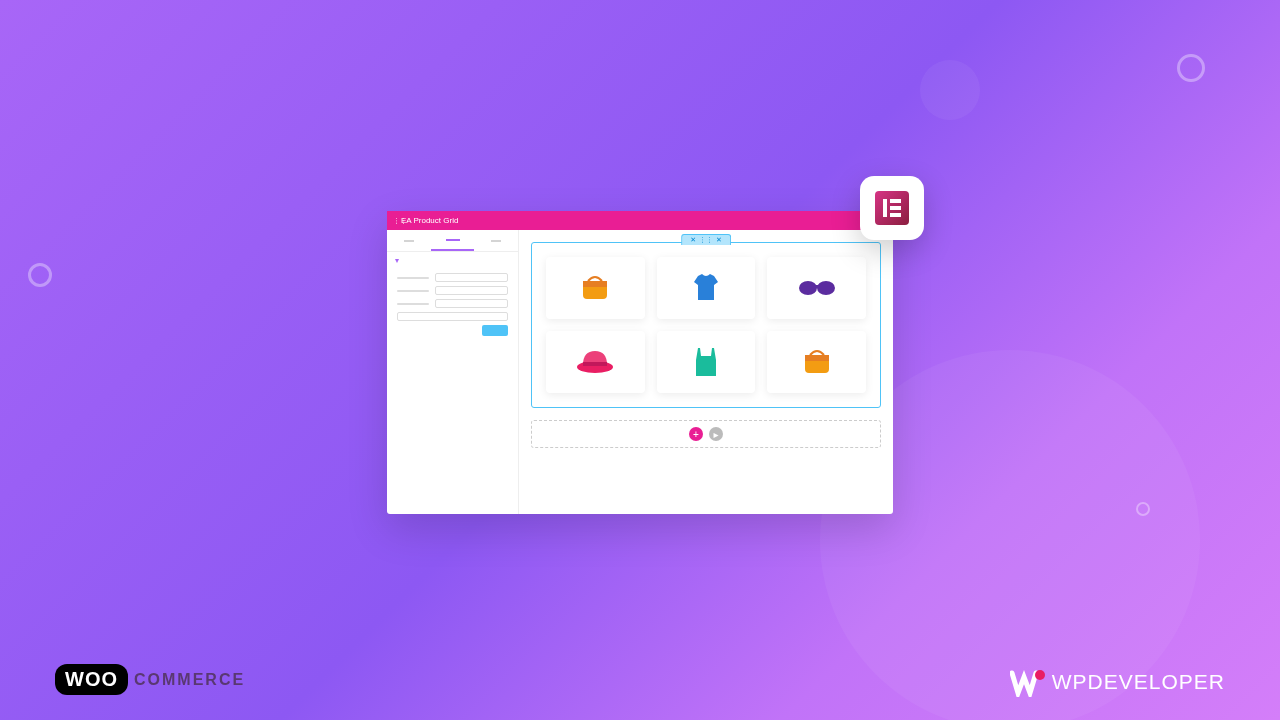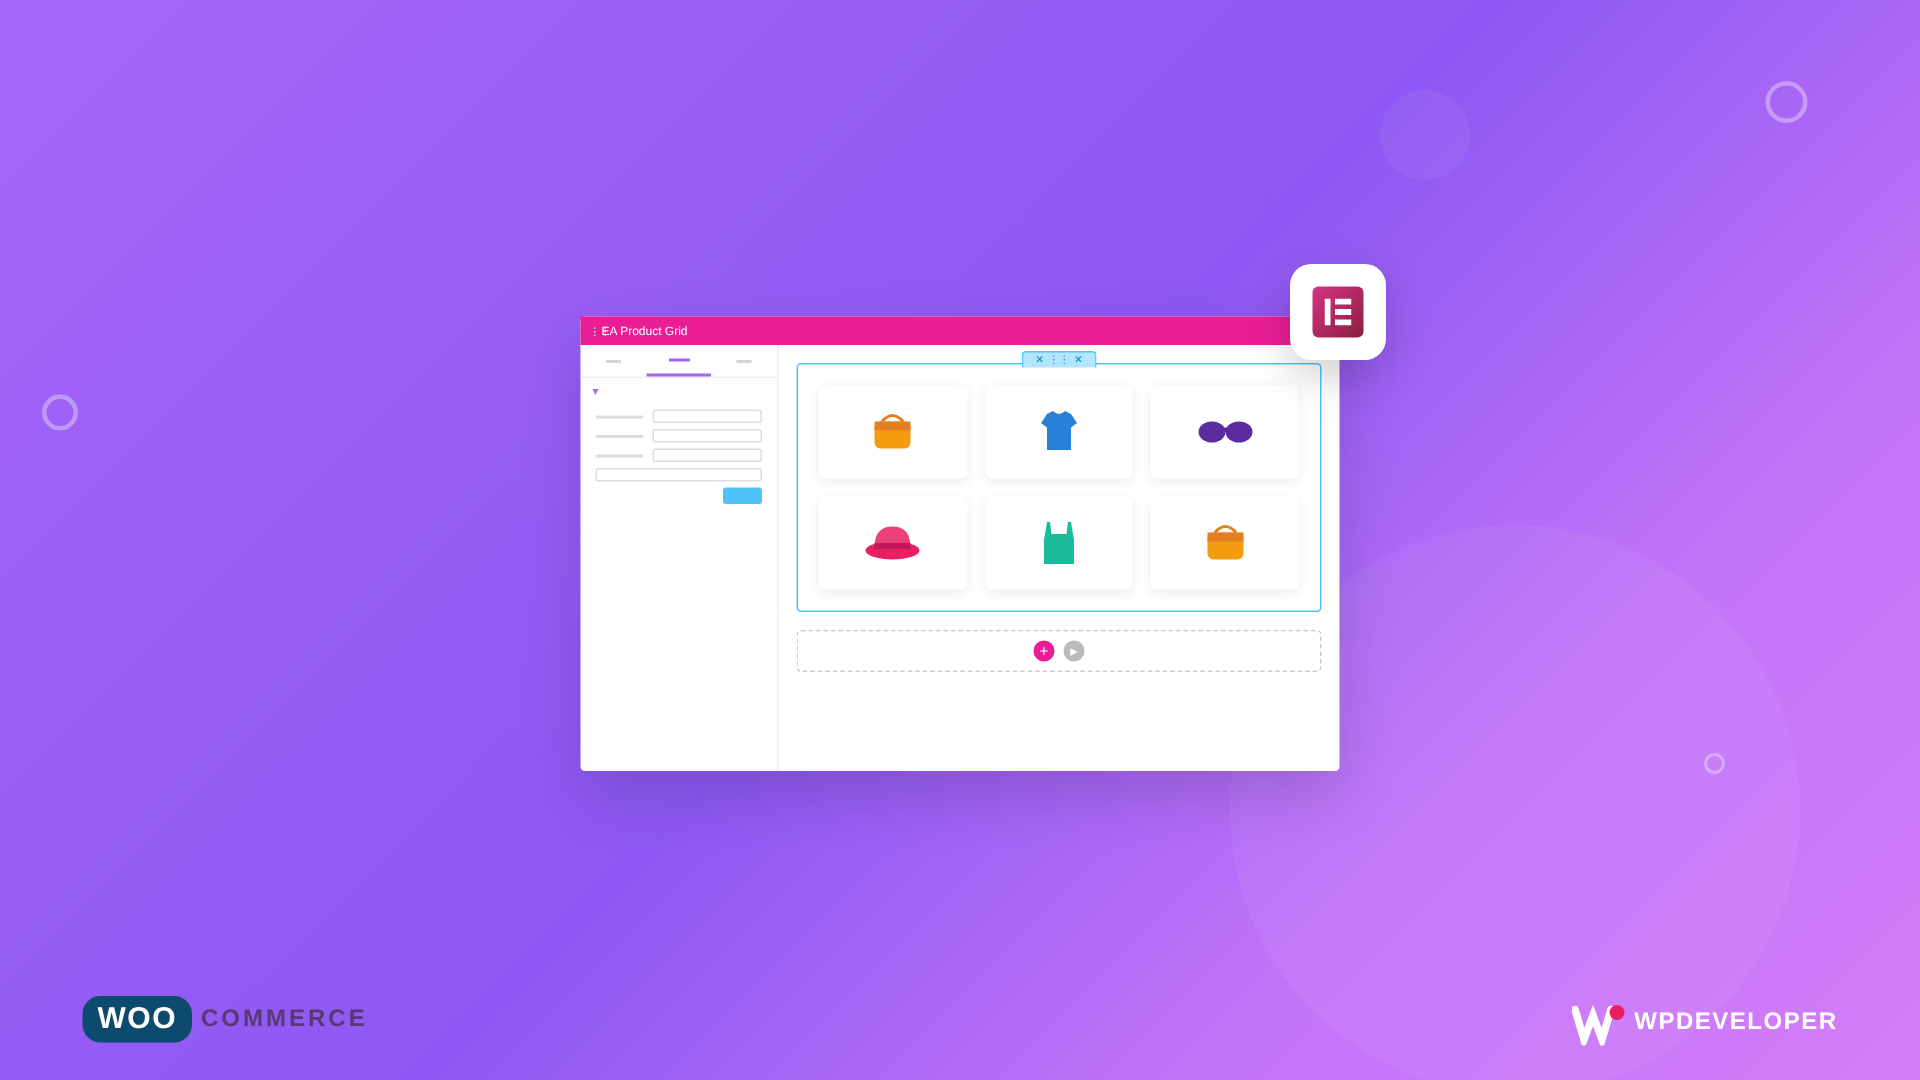--- a/index.html
+++ b/index.html
@@ -34,25 +34,25 @@
 .sec-handle{position:absolute;top:-9px;left:50%;transform:translateX(-50%);background:#b3e5fc;border:1px solid #4fc3f7;border-bottom:none;border-radius:3px 3px 0 0;padding:1px 8px;font-size:7px;color:#0288d1;display:flex;gap:3px}
 .grid{display:grid;grid-template-columns:repeat(3,1fr);gap:12px}
 .card{background:#fff;border-radius:4px;height:62px;display:flex;align-items:center;justify-content:center;box-shadow:0 2px 8px rgba(0,0,0,.08)}
 .add-sec{border:1px dashed #ccc;border-radius:3px;height:28px;display:flex;align-items:center;justify-content:center;gap:6px}
 .add-btn{width:14px;height:14px;border-radius:50%;display:flex;align-items:center;justify-content:center;font-size:10px;color:#fff}
 .pink{background:#e91e94}
 .grey{background:#bbb}
 .el-badge{position:absolute;top:176px;left:860px;width:64px;height:64px;background:#fff;border-radius:14px;box-shadow:0 10px 30px rgba(0,0,0,.2);display:flex;align-items:center;justify-content:center}
 .el-icon{width:34px;height:34px;background:linear-gradient(135deg,#d63384,#8b1e3f);border-radius:4px;display:flex;align-items:center;justify-content:center;color:#fff;font-size:16px;font-weight:bold}
 .logo-left{position:absolute;bottom:25px;left:55px;display:flex;align-items:center;gap:6px;color:#fff}
-.woo{background:#0c4a6e;color:#fff;padding:4px 10px;border-radius:12px;font-weight:bold;font-size:20px;letter-spacing:1px}
+.woo{background:#000000;color:#fff;padding:4px 10px;border-radius:12px;font-weight:bold;font-size:20px;letter-spacing:1px}
 .commerce{font-size:16px;font-weight:bold;letter-spacing:2px;color:rgba(80,50,90,.85)}
 .logo-right{position:absolute;bottom:25px;right:55px;display:flex;align-items:center;gap:10px;color:#fff}
 .wpdev-mark{width:32px;height:26px;position:relative}
-.wpdev-text{font-size:16px;font-weight:bold;letter-spacing:1px}
+.wpdev-text{font-size:21px;font-weight:normal;letter-spacing:1px}
 svg{display:block}
 </style>
 </head>
 <body>
 
 <div class="bg-blob b1"></div>
 <div class="bg-blob b2"></div>
 <div class="bg-circle c1"></div>
 <div class="bg-circle c2"></div>
 <div class="bg-circle c3"></div>

